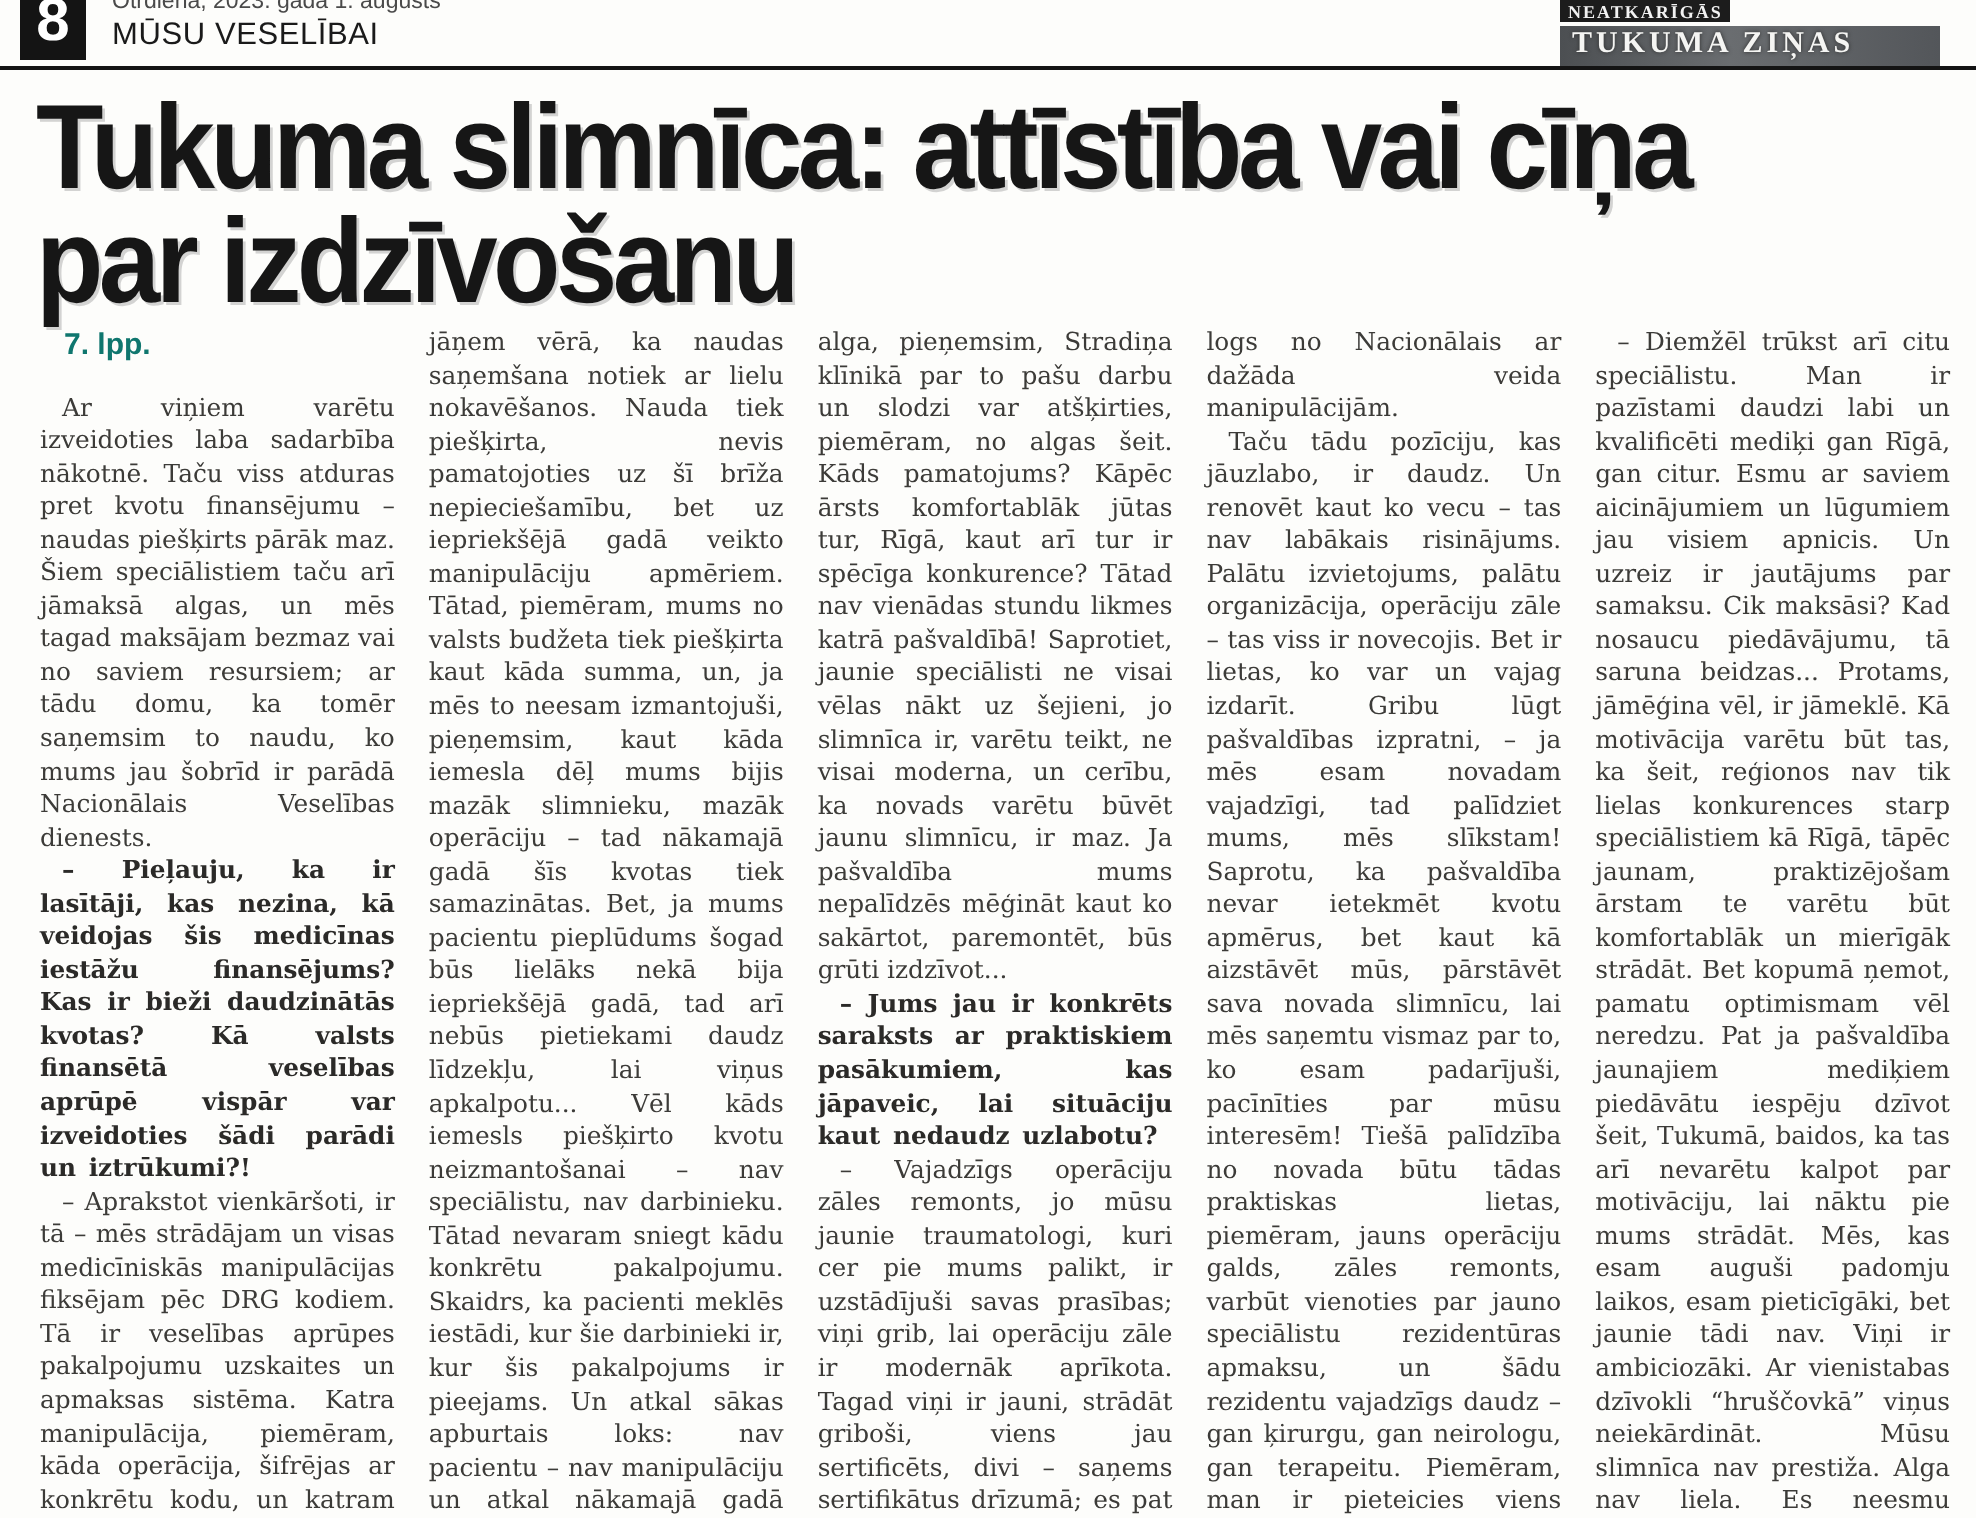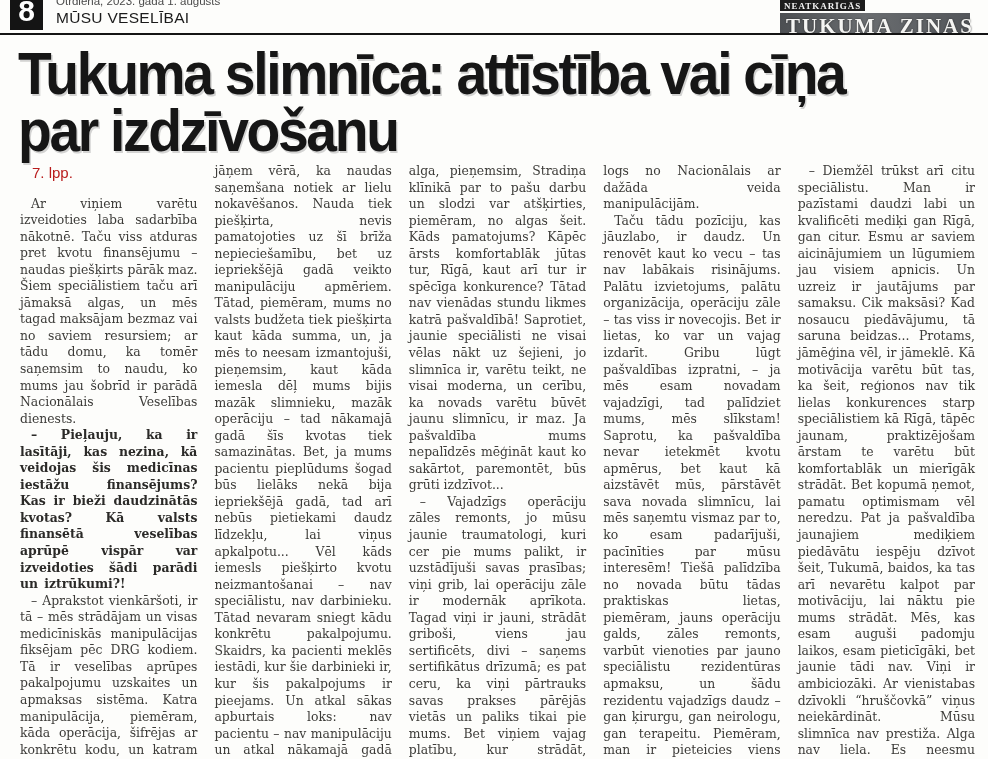--- a/index.html
+++ b/index.html
@@ -47,21 +47,21 @@
     background:#1c1c1c;color:#f2f2f2;
     font-family:Liberation Serif, serif;
     font-weight:bold;font-size:9px;letter-spacing:1px;
     padding:1px 4px 0 4px;
   }
   .logo-bottom{
     display:block;
     background:linear-gradient(90deg,#4c4f52,#6a6d70 45%,#53565a);
     color:#f5f5f3;
     font-family:"Liberation Serif",serif;
-    font-weight:bold;font-size:21px;letter-spacing:2px;
+    font-weight:bold;font-size:15px;letter-spacing:2px;
     padding:1px 6px 2px 6px;
     text-shadow:0 0 2px #2c2c2c;
     white-space:nowrap;
   }
   
   .headline{
     font-family:"Liberation Sans",sans-serif;
     font-weight:bold;
     font-size:60px;
     line-height:.95;
@@ -81,21 +81,21 @@
   }
   .col{
     flex:1 1 0;
     min-width:0;
     font-size:12.4px;
     line-height:16.55px;
     text-align:justify;
   }
   .pageref{
     font-family:"Liberation Sans",sans-serif;
-    font-weight:normal;font-size:15px;color:#b91c1c;
+    font-weight:bold;font-size:15px;color:#0f766e;
     text-align:left;
     margin:2px 0 14px 12px;
   }
   .para{margin:0;text-indent:11px;}
   .para-flow{margin:0;text-indent:0;}
   .question{
     margin:0;text-indent:11px;
     font-weight:bold;
     color:#2b2a28;
     word-spacing:2px;
@@ -129,20 +129,21 @@
       <p class="para">– Aprakstot vienkāršoti, ir tā – mēs strādājam un visas medicīniskās manipulācijas fiksējam pēc DRG kodiem. Tā ir veselības aprūpes pakalpojumu uzskaites un apmaksas sistēma. Katra manipulācija, piemēram, kāda operācija, šifrējas ar konkrētu kodu, un katram kodam ir aprēķināts izcenojums, pakalpojuma izmaksas. Tur iekļauts viss: daktera un pārējā personāla darbs, slimnīcas amortizācija, elektrība, gultas veļa, medikamenti un tā tālāk. Un uz šī pamata tiek aprēķināts valsts finansējums medicīnai. Tikai lieta tāda, ka šie izcenojumi ir aprēķināti, es pat nezinu, kurā gadā, – nu ļoti sen, līdz ar to pilnīgi neatbilst pašreizējai</p>
     </div>
 
     <div class="col">
       <p class="para-flow">jāņem vērā, ka naudas saņemšana notiek ar lielu nokavēšanos. Nauda tiek piešķirta, nevis pamatojoties uz šī brīža nepieciešamību, bet uz iepriekšējā gadā veikto manipulāciju apmēriem. Tātad, piemēram, mums no valsts budžeta tiek piešķirta kaut kāda summa, un, ja mēs to neesam izmantojuši, pieņemsim, kaut kāda iemesla dēļ mums bijis mazāk slimnieku, mazāk operāciju – tad nākamajā gadā šīs kvotas tiek samazinātas. Bet, ja mums pacientu pieplūdums šogad būs lielāks nekā bija iepriekšējā gadā, tad arī nebūs pietiekami daudz līdzekļu, lai viņus apkalpotu... Vēl kāds iemesls piešķirto kvotu neizmantošanai – nav speciālistu, nav darbinieku. Tātad nevaram sniegt kādu konkrētu pakalpojumu. Skaidrs, ka pacienti meklēs iestādi, kur šie darbinieki ir, kur šis pakalpojums ir pieejams. Un atkal sākas apburtais loks: nav pacientu – nav manipulāciju un atkal nākamajā gadā kvotas tiek samazinātas. Un tā – gadu no gada...</p>
 
     </div>
 
     <div class="col">
       <p class="para-flow">alga, pieņemsim, Stradiņa klīnikā par to pašu darbu un slodzi var atšķirties, piemēram, no algas šeit. Kāds pamatojums? Kāpēc ārsts komfortablāk jūtas tur, Rīgā, kaut arī tur ir spēcīga konkurence? Tātad nav vienādas stundu likmes katrā pašvaldībā! Saprotiet, jaunie speciālisti ne visai vēlas nākt uz šejieni, jo slimnīca ir, varētu teikt, ne visai moderna, un cerību, ka novads varētu būvēt jaunu slimnīcu, ir maz. Ja pašvaldība mums nepalīdzēs mēģināt kaut ko sakārtot, paremontēt, būs grūti izdzīvot...</p>
+      <p class="question">– Jums jau ir konkrēts saraksts ar praktiskiem pasākumiem, kas jāpaveic, lai situāciju kaut nedaudz uzlabotu?</p>
       <p class="para">– Vajadzīgs operāciju zāles remonts, jo mūsu jaunie traumatologi, kuri cer pie mums palikt, ir uzstādījuši savas prasības; viņi grib, lai operāciju zāle ir modernāk aprīkota. Tagad viņi ir jauni, strādāt griboši, viens jau sertificēts, divi – saņems sertifikātus drīzumā; es pat ceru, ka viņi pārtrauks savas prakses pārējās vietās un paliks tikai pie mums. Bet viņiem vajag platību, kur strādāt, normālus, modernus darba apstākļus. Ja reiz viņi mūs izvēlējušies un solījuši te palikt, tad vēlas arī no mūsu puses kādu pretimnākšanu. Šaubos, vai mēs to pavilksim ar saviem spēkiem un ar esošo finansējuma sistēmu. Vajadzīgs universālais operāciju</p>
     </div>
 
     <div class="col">
       <p class="para-flow">logs no Nacionālais ar dažāda veida manipulācijām.</p>
       <p class="para">Taču tādu pozīciju, kas jāuzlabo, ir daudz. Un renovēt kaut ko vecu – tas nav labākais risinājums. Palātu izvietojums, palātu organizācija, operāciju zāle – tas viss ir novecojis. Bet ir lietas, ko var un vajag izdarīt. Gribu lūgt pašvaldības izpratni, – ja mēs esam novadam vajadzīgi, tad palīdziet mums, mēs slīkstam! Saprotu, ka pašvaldība nevar ietekmēt kvotu apmērus, bet kaut kā aizstāvēt mūs, pārstāvēt sava novada slimnīcu, lai mēs saņemtu vismaz par to, ko esam padarījuši, pacīnīties par mūsu interesēm! Tiešā palīdzība no novada būtu tādas praktiskas lietas, piemēram, jauns operāciju galds, zāles remonts, varbūt vienoties par jauno speciālistu rezidentūras apmaksu, un šādu rezidentu vajadzīgs daudz – gan ķirurgu, gan neirologu, gan terapeitu. Piemēram, man ir pieteicies viens rezidents, radiologs, kurš apņemtos pie mums strādāt, ja viņam apmaksātu rezidentūru, tie ir 25 000 eiro piecos gados. Lūgšu vadību un pašvaldību izskatīt šādu iespēju, jo mūsu speciālisti noveco, vēl trīs, četri gadi, un daudzi jau būs aizgājuši pensijā.</p>
 
     </div>
 
     <div class="col">

